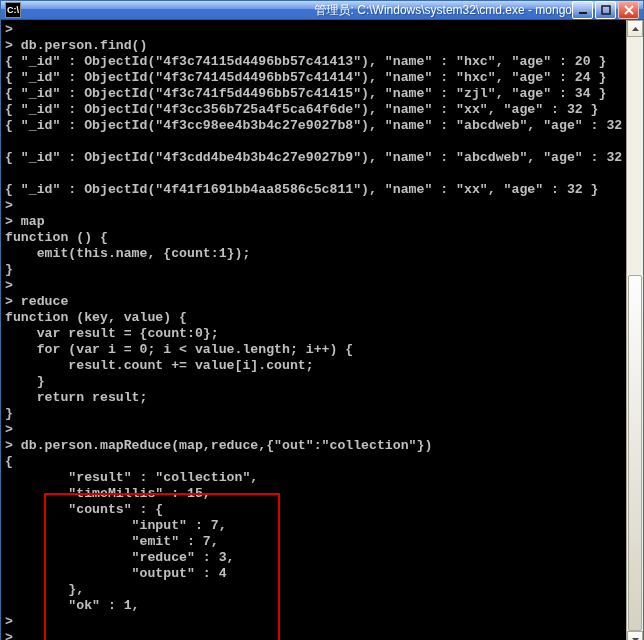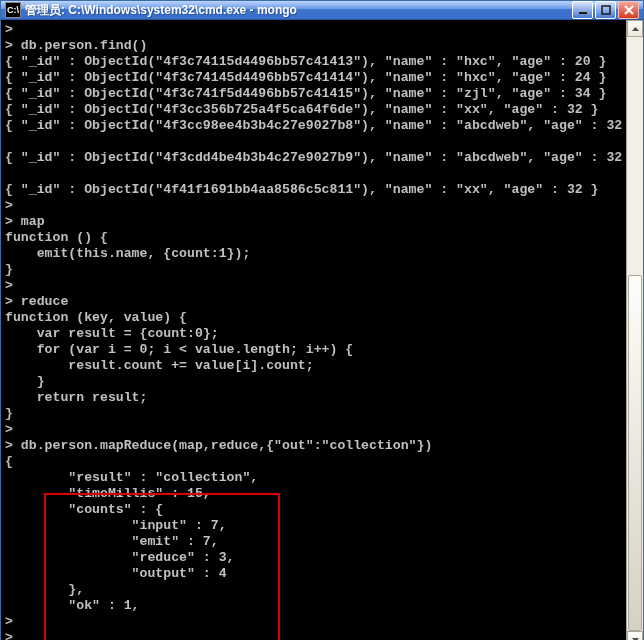--- a/index.html
+++ b/index.html
@@ -38,24 +38,25 @@
     display: inline-flex;
     align-items: center;
     justify-content: center;
     font-size: 9px;
     font-weight: bold;
     color: #fff;
     border: 1px solid #888;
   }
   .titlebar .title-text {
     flex: 1;
-    font-weight: bold;
+    font-weight: normal;
     white-space: nowrap;
     overflow: hidden;
     text-shadow: 1px 1px 1px rgba(0,0,0,0.3);
+    text-align: right;
   }
   .win-buttons { display: flex; gap: 2px; margin-right: 2px; }
   .win-btn {
     width: 21px;
     height: 18px;
     background: linear-gradient(to bottom, #d7e4fb, #4879d0);
     border: 1px solid #fff;
     border-radius: 2px;
     display: flex;
     align-items: center;

